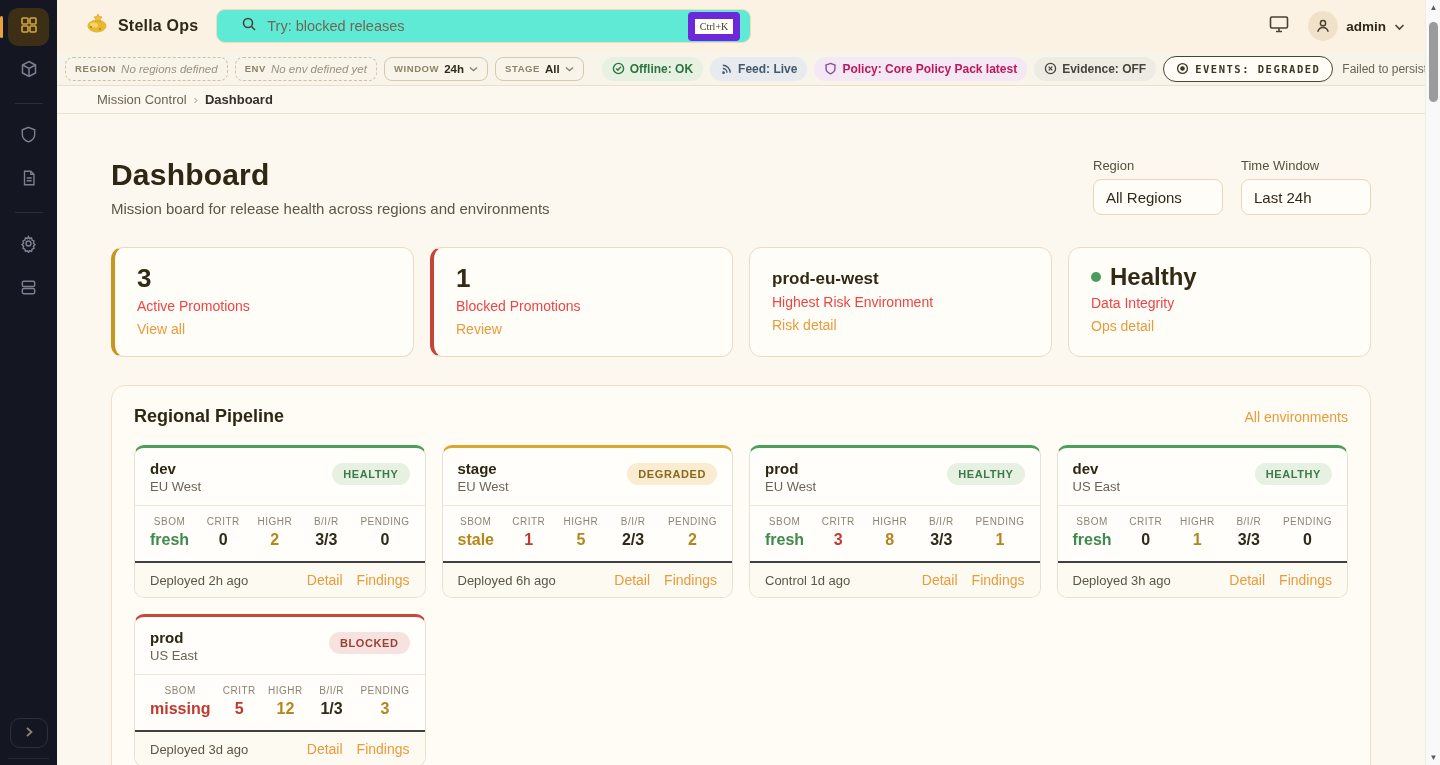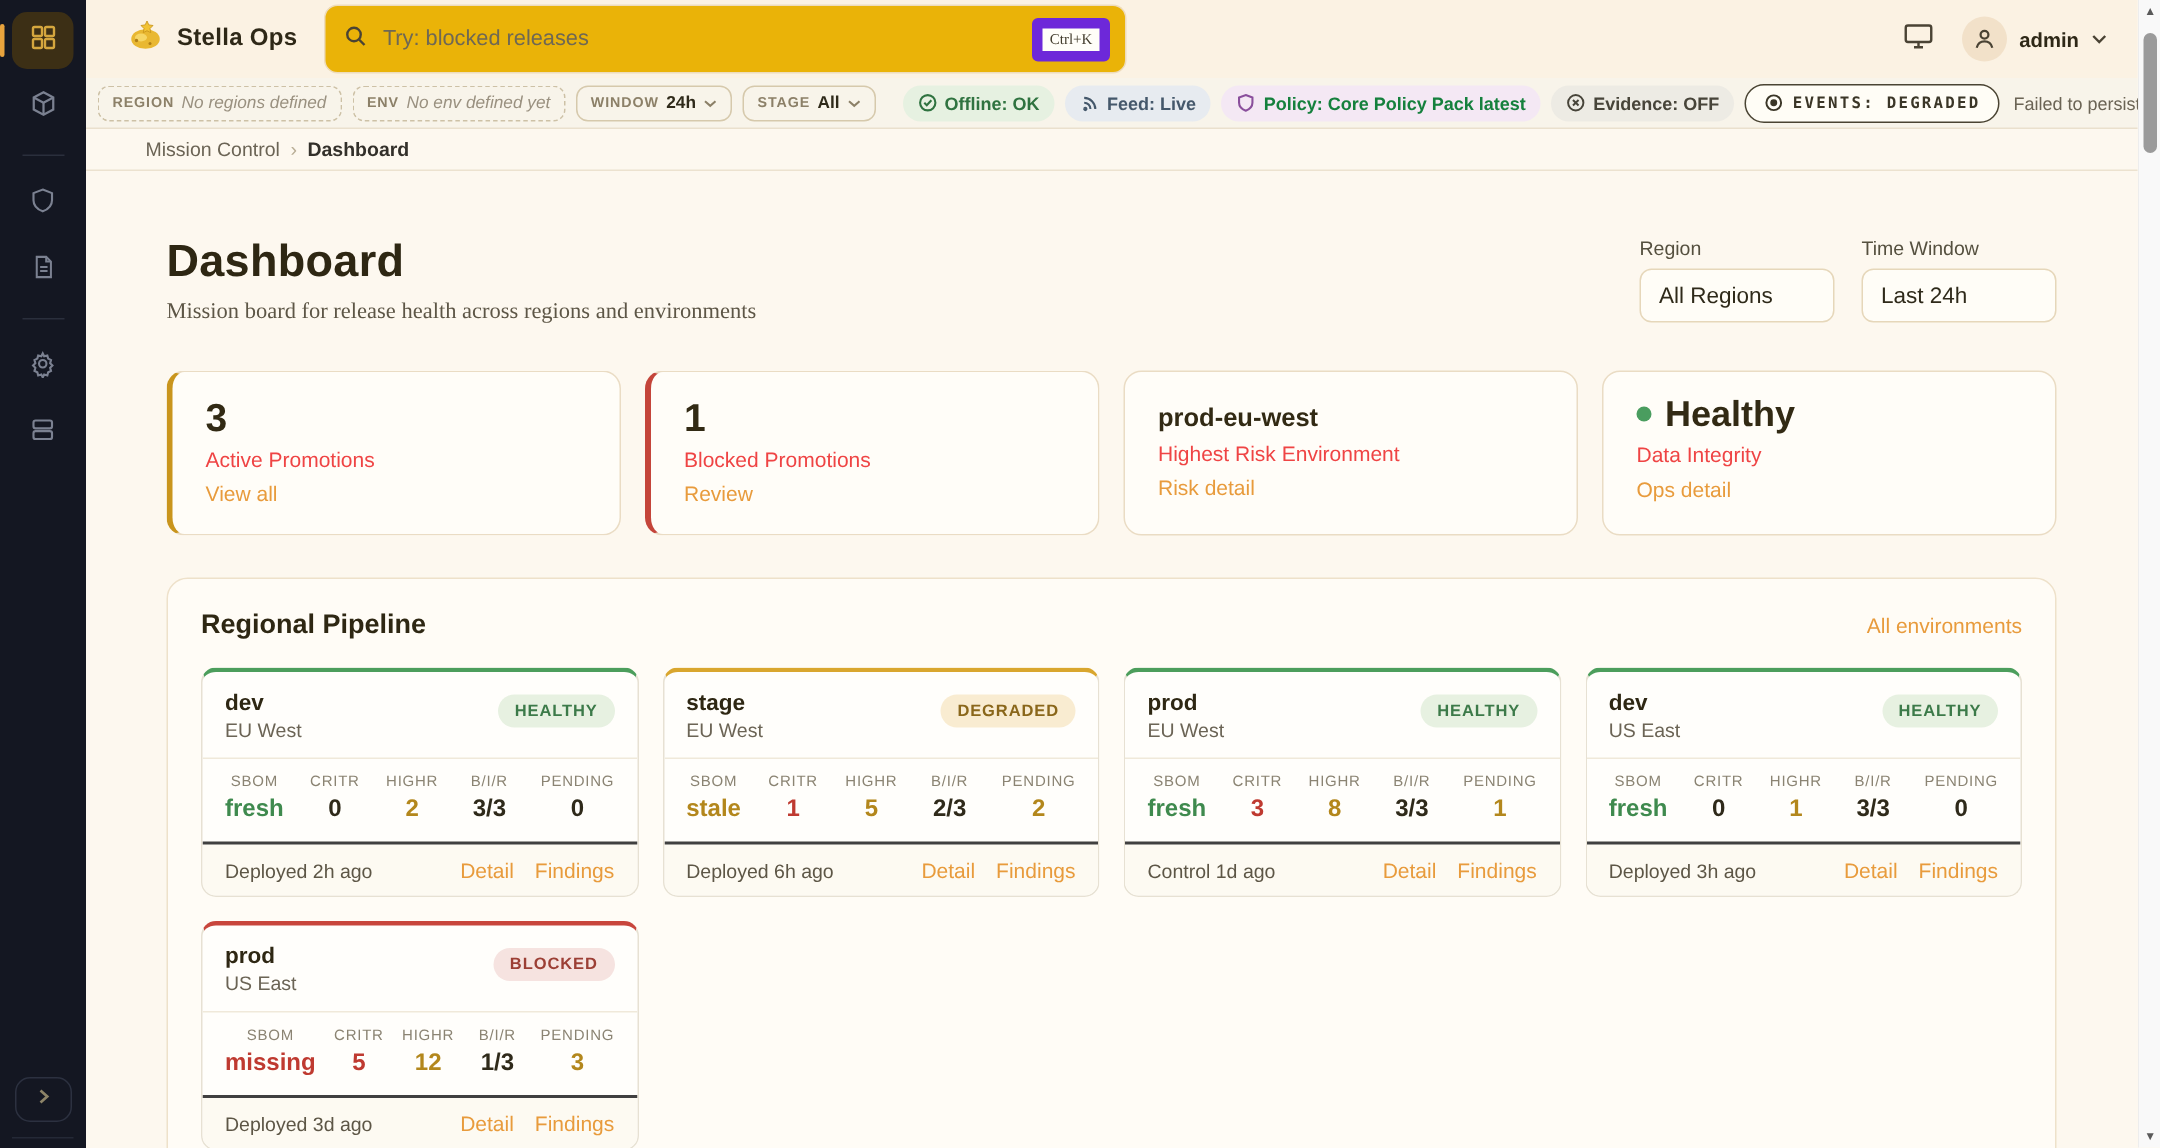--- a/index.html
+++ b/index.html
@@ -16,21 +16,21 @@
   .sidebar-bottom { margin-top:auto; display:flex; flex-direction:column; align-items:center; width:100%; padding-bottom:6px; }
   .collapse-btn { width:38px; height:30px; border:1px solid #2c3140; border-radius:10px; display:flex; align-items:center; justify-content:center; cursor:pointer; margin-bottom:10px; background:transparent; }
   .sidebar-bottom .nav-div2 { width:41px; height:1px; background:#242936; }
 
   
   .main { position:absolute; left:57px; top:0; width:1368px; height:765px; }
 
   .topbar { height:52px; background:#fbf2e3; display:flex; align-items:center; padding:0 20px 0 28px; }
   .brand { display:flex; align-items:center; gap:9px; }
   .brand-name { font-size:16px; font-weight:700; color:#2e2817; letter-spacing:.2px; }
-  .searchbox { margin-left:18px; width:535px; height:46px; background:#eab308; border:1px solid #eedcbc; border-radius:9px; display:flex; align-items:center; padding:0 10px 0 12px; }
+  .searchbox { margin-left:18px; width:535px; height:34px; background:#5eead4; border:1px solid #eedcbc; border-radius:9px; display:flex; align-items:center; padding:0 10px 0 24px; }
   .searchbox input { flex:1; border:none; outline:none; background:transparent; font-size:14.5px; color:#5d5646; margin-left:10px; font-family:"Liberation Sans", sans-serif; }
   .searchbox input::placeholder { color:#6f6854; }
   .kbd { font-family:Liberation Serif, serif; font-size:10px; color:#433d2d; background:#fffef8; border:7px solid #6d28d9; border-radius:4px; padding:2px 5px; }
   .topbar-right { margin-left:auto; display:flex; align-items:center; gap:18px; }
   .create-btn { font-family:"DejaVu Sans Mono", monospace; font-size:11.5px; letter-spacing:2.5px; color:#e89b3c; background:rgba(255,251,243,.55); border:1px solid #f3cf94; border-radius:9px; padding:9px 13px; cursor:pointer; }
   .avatar { width:30px; height:30px; border-radius:50%; background:#f2e1c9; display:flex; align-items:center; justify-content:center; }
   .user-wrap { display:flex; align-items:center; gap:8px; cursor:pointer; }
   .user-name { font-size:13.5px; font-weight:700; color:#2e2817; }
 
   
@@ -38,36 +38,36 @@
   .pill { display:inline-flex; align-items:center; gap:5px; height:24px; border-radius:8px; padding:0 9px; background:transparent; }
   .pill.dashed { border:1px dashed #cdc1a6; }
   .pill.solid { border:1px solid #d6c9ac; cursor:pointer; }
   .pill-label { font-size:9.5px; font-weight:700; letter-spacing:.6px; color:#8c8068; }
   .pill-muted { font-size:11.5px; font-style:italic; color:#9a9180; }
   .pill-value { font-size:11.5px; color:#2f2a1a; font-weight:600; }
   .ctx-sep { width:1px; height:18px; background:#ddd2bc; margin:0 2px; }
   .status-pill { display:inline-flex; align-items:center; gap:5px; height:24px; border-radius:999px; padding:0 10px; font-size:12px; font-weight:600; }
   .sp-offline { background:#e6f1e1; color:#2f7340; }
   .sp-feed { background:#e7ebf0; color:#45586b; }
-  .sp-policy { background:#f4e8f4; color:#15803d; }
+  .sp-policy { background:#f4e8f4; color:#be185d; }
   .sp-evidence { background:#edebe4; color:#474439; }
   .events-pill { display:inline-flex; align-items:center; gap:6px; height:26px; border:1.5px solid #4a4433; border-radius:999px; padding:0 12px; background:#fffdf6; color:#3b3627; font-family:"DejaVu Sans Mono", monospace; font-size:10.5px; letter-spacing:1.5px; font-weight:700; }
   .events-msg { font-size:12px; color:#6b6455; margin-left:2px; }
 
   
   .crumbbar { height:28px; background:#fdf8ef; border-bottom:1px solid #ece2cf; display:flex; align-items:center; padding:0 40px; gap:7px; font-size:13px; }
   .crumb-parent { color:#6b6455; cursor:pointer; }
   .crumb-sep { color:#b9ae96; font-size:13px; }
   .crumb-current { color:#33302a; font-weight:600; }
 
   
   .content { padding:44px 54px 0; }
   .page-head { display:flex; justify-content:space-between; align-items:flex-start; }
   .page-title { font-size:30px; font-weight:700; color:#2e2713; letter-spacing:.2px; }
-  .page-sub { font-size:15px; color:#5d5646; margin-top:8px;font-family:Liberation Serif, serif; }
+  .page-sub { font-size:15px; color:#5d5646; margin-top:8px; }
   .filters { display:flex; gap:18px; }
   .filter label { display:block; font-size:13px; color:#55503f; margin-bottom:6px; }
   .select-box { width:130px; height:36px; background:#fffdf7; border:1px solid #e6d7ba; border-radius:8px; display:flex; align-items:center; padding:0 12px; font-size:15px; color:#2f2a1a; cursor:pointer; }
 
   
   .stats-row { display:grid; grid-template-columns:repeat(4,1fr); gap:16px; margin-top:30px; }
   .stat-card { background:#fffdf8; border:1px solid #eadcc4; border-radius:12px; padding:16px 22px 14px; height:110px; }
   .stat-card.acc-amber { border-left:4px solid #c9951d; }
   .stat-card.acc-red { border-left:4px solid #c4453a; }
   .stat-value { font-size:26px; font-weight:700; color:#322a14; line-height:1.1; }

